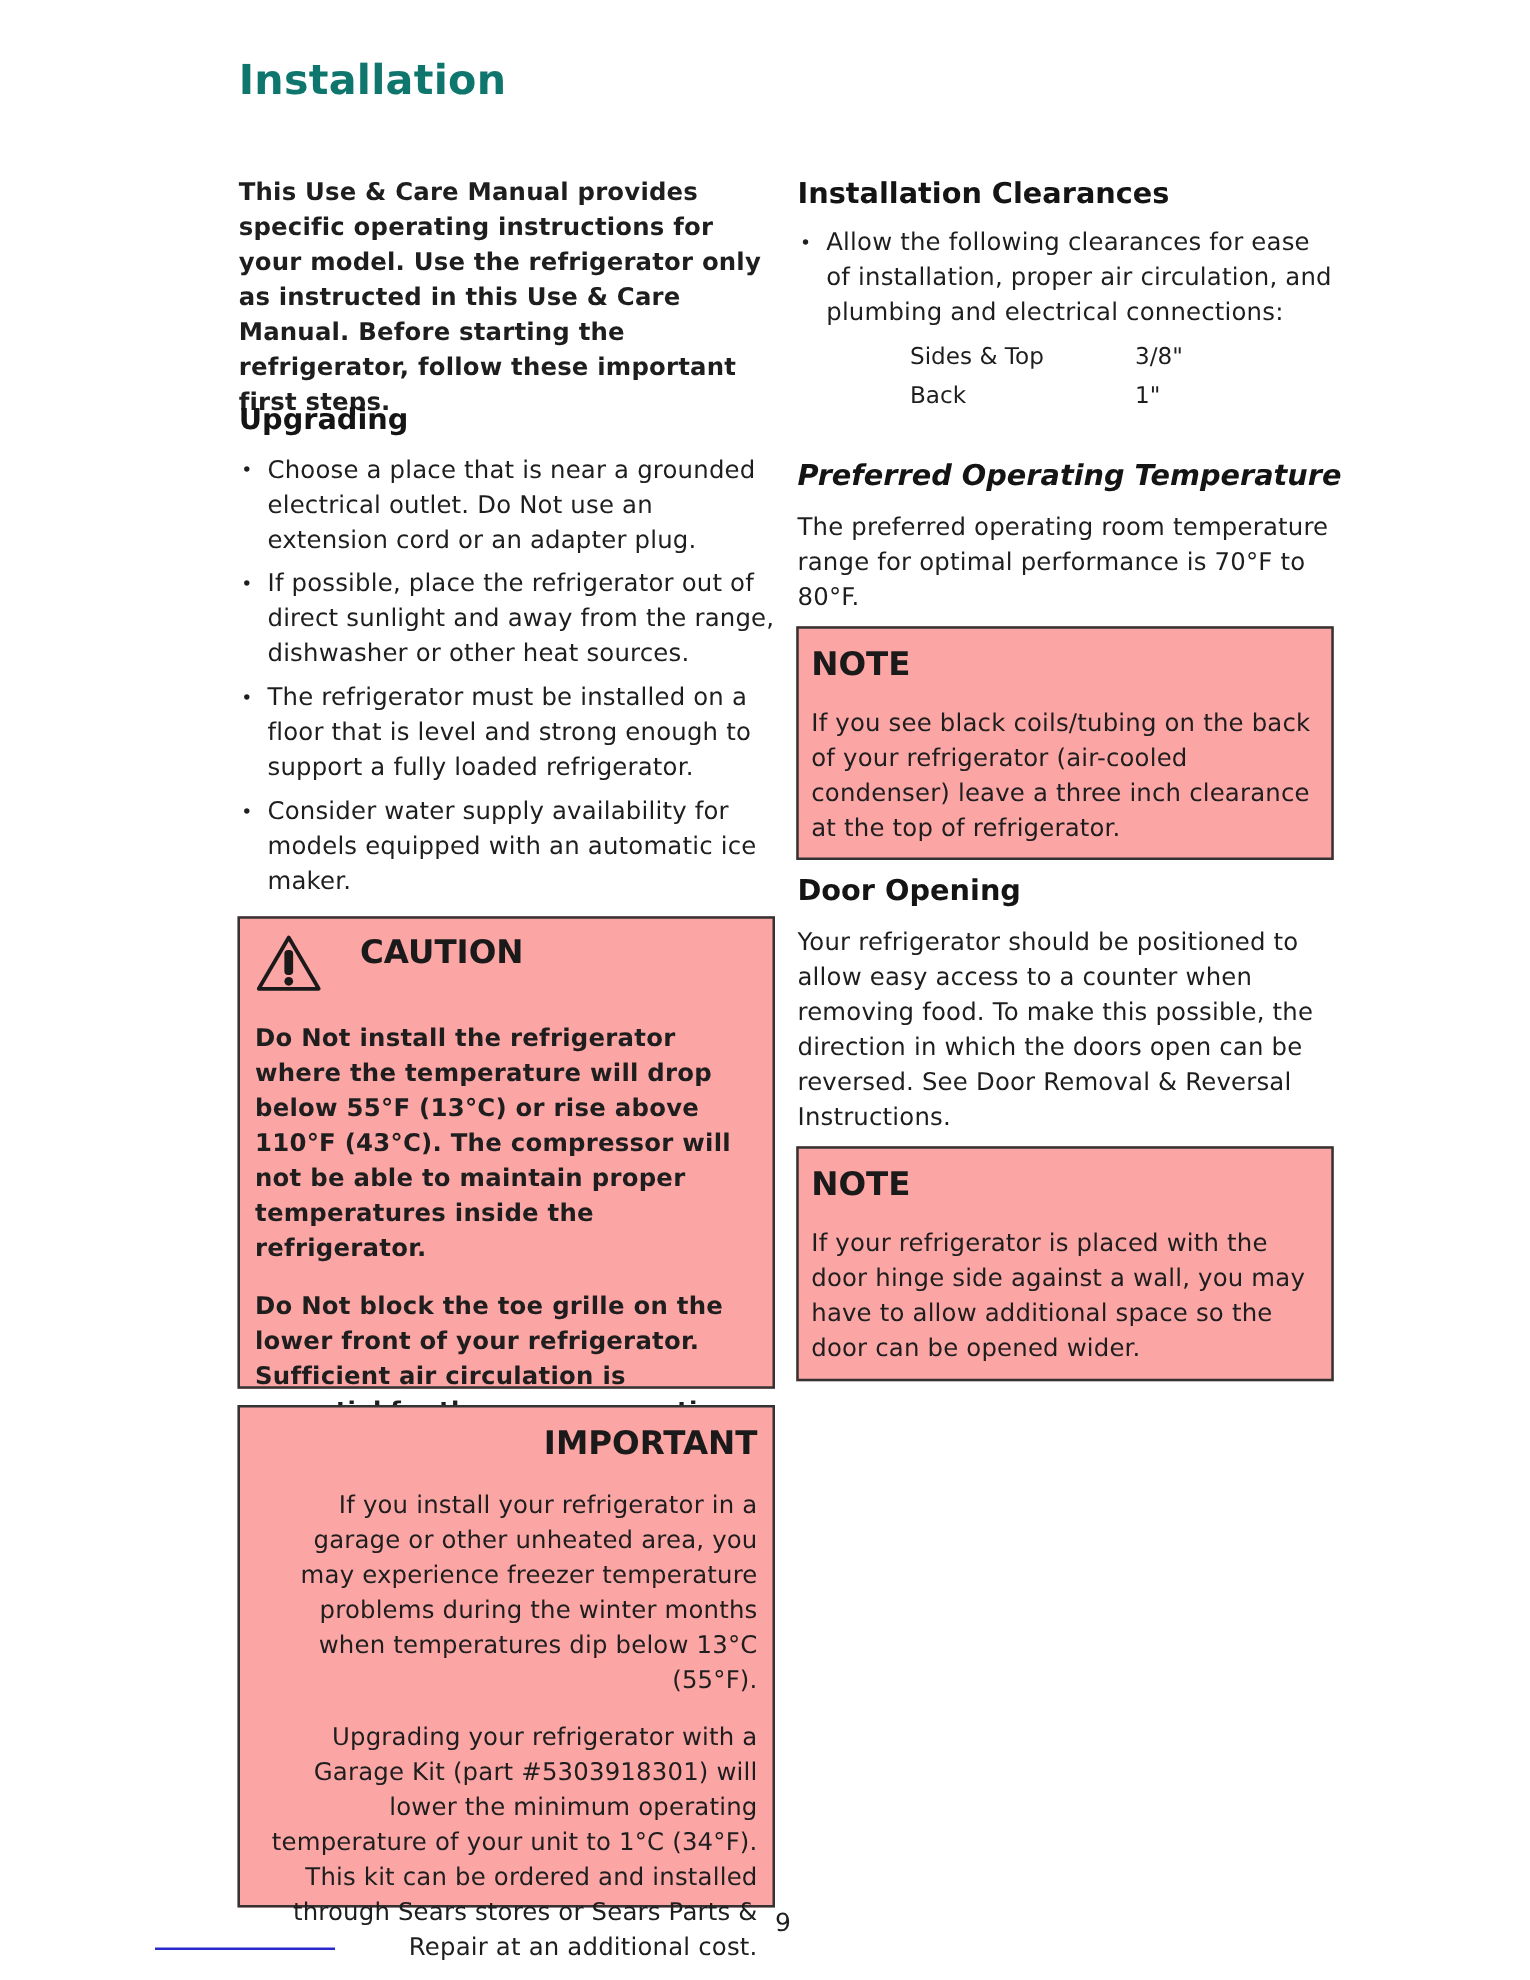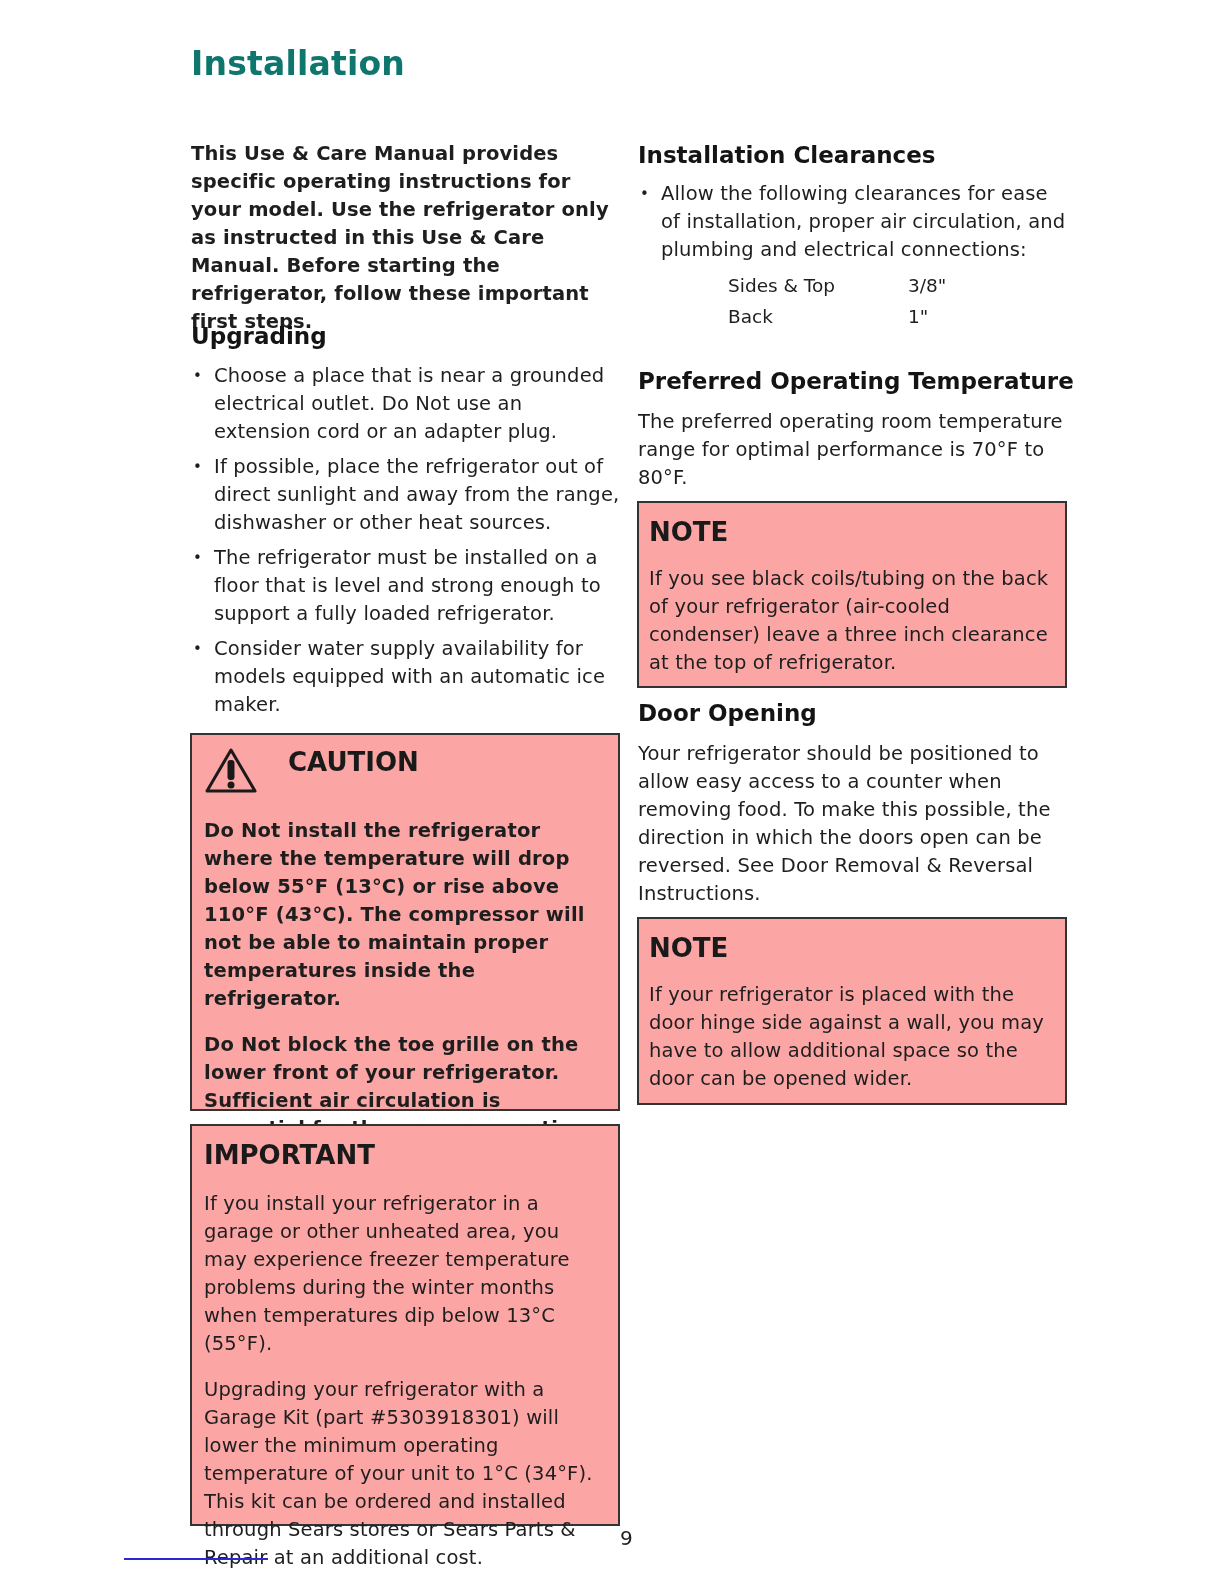--- a/index.html
+++ b/index.html
@@ -48,21 +48,21 @@
         <rect x="23.5" y="13" width="7" height="20" rx="3" fill="#1a1a1a"></rect>
         <circle cx="27" cy="38" r="3.5" fill="#1a1a1a"></circle>
       </svg>
     </span>
     <span class="box-head">CAUTION</span>
   </div>
   <p class="bold-p" style="margin-top:18px;">Do Not install the refrigerator where the temperature will drop below 55°F (13°C) or rise above 110°F (43°C). The compressor will not be able to maintain proper temperatures inside the refrigerator.</p>
   <p class="bold-p" style="margin-top:18px;">Do Not block the toe grille on the lower front of your refrigerator. Sufficient air circulation is essential for the proper operation of your refrigerator.</p>
 </div>
 
-<div class="box" style="left:190px; top:1124px; width:430px; height:402px; padding:14px 12px 0 12px;">
+<div class="box" style="left:190px; top:1124px; width:430px; height:402px; padding:14px 12px 0 12px;text-align:right;">
   <div class="box-head">IMPORTANT</div>
   <p class="p" style="margin-top:20px;">If you install your refrigerator in a garage or other unheated area, you may experience freezer temperature problems during the winter months when temperatures dip below 13°C (55°F).</p>
   <p class="p" style="margin-top:18px;">Upgrading your refrigerator with a Garage Kit (part #5303918301) will lower the minimum operating temperature of your unit to 1°C (34°F). This kit can be ordered and installed through Sears stores or Sears Parts &amp; Repair at an additional cost.</p>
 </div>
 
 <h2 class="abs h2 col-right" style="top:140px;">Installation Clearances</h2>
 
 <div class="abs col-right" style="top:180px;">
   <ul class="bul">
     <li style="margin-bottom:0;"><span class="dot">•</span><span>Allow the following clearances for ease of installation, proper air circulation, and plumbing and electrical connections:</span></li>
@@ -72,21 +72,21 @@
       <span class="lbl">Sides &amp; Top</span>
       <span>3/8"</span>
     </div>
     <div class="clear-row">
       <span class="lbl">Back</span>
       <span>1"</span>
     </div>
   </div>
 </div>
 
-<h2 class="abs h2 col-right" style="top:366px; width:440px;">Preferred Operating Temperature</h2>
+<h2 class="abs h2 col-right" style="top:366px; width:440px;font-style:italic;">Preferred Operating Temperature</h2>
 <p class="abs p col-right" style="top:408px;">The preferred operating room temperature range for optimal performance is 70°F to 80°F.</p>
 
 <div class="box" style="left:637px; top:501px; width:430px; height:187px; padding:14px 10px 0 10px;">
   <div class="box-head">NOTE</div>
   <p class="p" style="margin-top:18px;">If you see black coils/tubing on the back of your refrigerator (air-cooled condenser) leave a three inch clearance at the top of refrigerator.</p>
 </div>
 
 <h2 class="abs h2 col-right" style="top:698px;">Door Opening</h2>
 <p class="abs p col-right" style="top:740px;">Your refrigerator should be positioned to allow easy access to a counter when removing food. To make this possible, the direction in which the doors open can be reversed. See Door Removal &amp; Reversal Instructions.</p>
 

